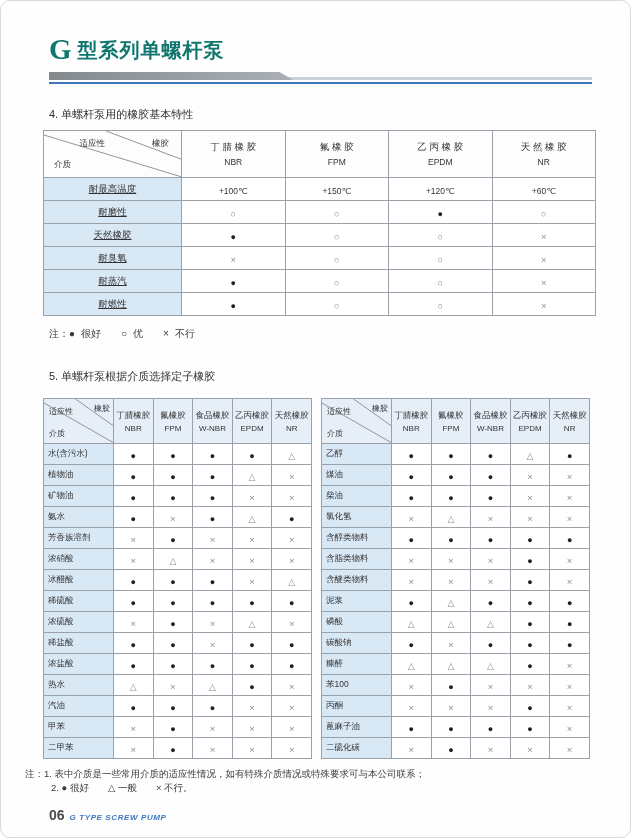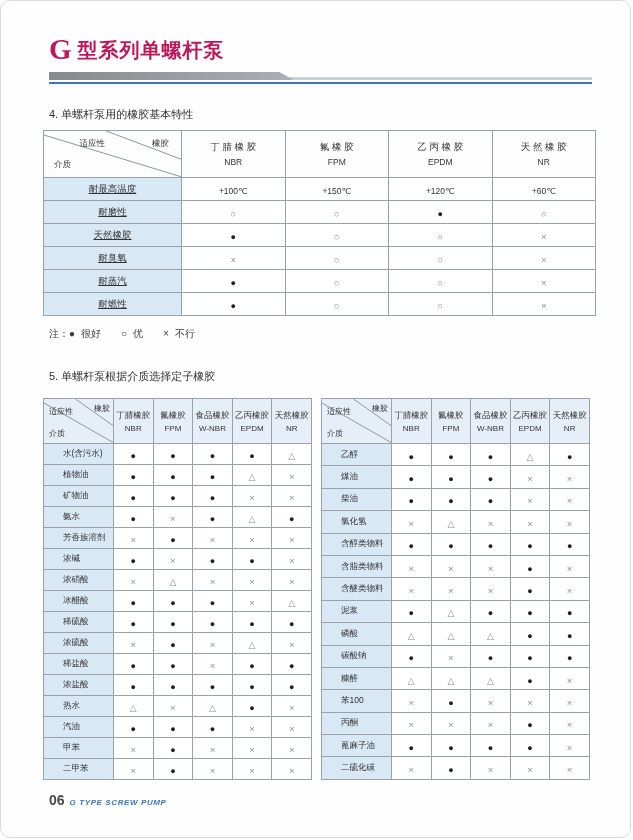--- a/index.html
+++ b/index.html
@@ -1,21 +1,21 @@
 <!DOCTYPE html>
 <html><head>
 <meta charset="utf-8">
 <style>
   html,body{margin:0;padding:0;background:#fff;}
   body{width:633px;height:840px;font-family:"Liberation Sans","DejaVu Sans",sans-serif;color:#333;}
   .page{position:relative;width:631px;height:838px;box-sizing:border-box;border:1px solid #d8dadc;border-radius:10px;background:#fefefe;overflow:hidden;}
 
   
   .header{margin:32px 38px 0 48px;}
-  .title{margin:0;color:#be185d;font-size:20px;font-weight:bold;letter-spacing:1px;white-space:nowrap;}
+  .title{margin:0;color:#0f766e;font-size:20px;font-weight:bold;letter-spacing:1px;white-space:nowrap;}
   .big-g{font-family:"Liberation Serif","DejaVu Serif",serif;font-size:29px;margin-right:5px;vertical-align:-2px;}
   .rule{position:relative;margin:3px 38px 0 48px;height:13px;border-bottom:2px solid #3f74b8;}
   .rule::before{content:'';position:absolute;left:0;right:0;bottom:2px;height:3px;background:#ccd1d6;}
   .rule-bar{position:absolute;left:0;bottom:2px;width:45%;height:8px;
     background:linear-gradient(90deg,#84898e,#aab0b5);
     clip-path:polygon(0 0,calc(100% - 14px) 0,100% 100%,0 100%);}
 
   .sec-title{margin:23px 0 8px 48px;font-size:11px;color:#2e2e2e;}
   #s5-title{margin-top:28px;}
 
@@ -25,21 +25,21 @@
   table{border:1.5px solid #7b838b;}
 
   #table4{margin-left:42px;width:552px;}
   #table4 thead th{height:46px;background:#fdfdfd;}
   #table4 tbody th{height:22px;background:#d9e8f5;font-size:9.5px;color:#333;text-decoration:underline;}
   #table4 tbody td{height:22px;}
 
   .tables-row{display:flex;margin-left:42px;margin-top:14px;gap:9px;}
   .t5{width:268px;}
   .t5 thead th{height:44px;background:#e6eff8;}
-  .t5 tbody th{height:20px;background:#d9e8f5;font-size:8.5px;color:#333;text-align:left;padding-left:19px;}
+  .t5 tbody th{height:20px;background:#d9e8f5;font-size:8.5px;color:#333;text-align:left;padding-left:4px;}
   .t5 tbody td{height:20px;}
 
   .col-cn{font-size:9.5px;color:#333;}
   .t5 .col-cn{font-size:8.5px;}
   .col-en{font-size:8.5px;color:#333;margin-top:3px;}
   .t5 .col-en{font-size:8px;margin-top:2px;}
 
   .corner{position:relative;}
   .corner svg{position:absolute;left:0;top:0;}
   .corner span{position:absolute;font-size:8.5px;color:#333;white-space:nowrap;}
@@ -244,28 +244,20 @@
           </tr>
           <tr>
             <th>芳香族溶剂</th>
             <td><span class="sym-bad">×</span></td>
             <td><span class="sym-good">●</span></td>
             <td><span class="sym-bad">×</span></td>
             <td><span class="sym-bad">×</span></td>
             <td><span class="sym-bad">×</span></td>
           </tr>
           <tr>
-            <th>浓碱</th>
-            <td><span class="sym-good">●</span></td>
-            <td><span class="sym-bad">×</span></td>
-            <td><span class="sym-good">●</span></td>
-            <td><span class="sym-good">●</span></td>
-            <td><span class="sym-bad">×</span></td>
-          </tr>
-          <tr>
             <th>浓硝酸</th>
             <td><span class="sym-bad">×</span></td>
             <td><span class="sym-avg">△</span></td>
             <td><span class="sym-bad">×</span></td>
             <td><span class="sym-bad">×</span></td>
             <td><span class="sym-bad">×</span></td>
           </tr>
           <tr>
             <th>冰醋酸</th>
             <td><span class="sym-good">●</span></td>
@@ -500,19 +492,23 @@
             <td><span class="sym-bad">×</span></td>
             <td><span class="sym-good">●</span></td>
             <td><span class="sym-bad">×</span></td>
             <td><span class="sym-bad">×</span></td>
             <td><span class="sym-bad">×</span></td>
           </tr>
         </tbody>
       </table>
   </div>
 
+  <div class="fnotes">
+    <div>注：1. 表中介质是一些常用介质的适应性情况，如有特殊介质情况或特殊要求可与本公司联系；</div>
+    <div class="fnote2">2. ● 很好　　△ 一般　　× 不行。</div>
+  </div>
 
   <div class="pagefoot">
     <span class="pnum">06</span>
     <span class="pbrand">G TYPE SCREW PUMP</span>
   </div>
 
 </div>
 
 </body></html>

